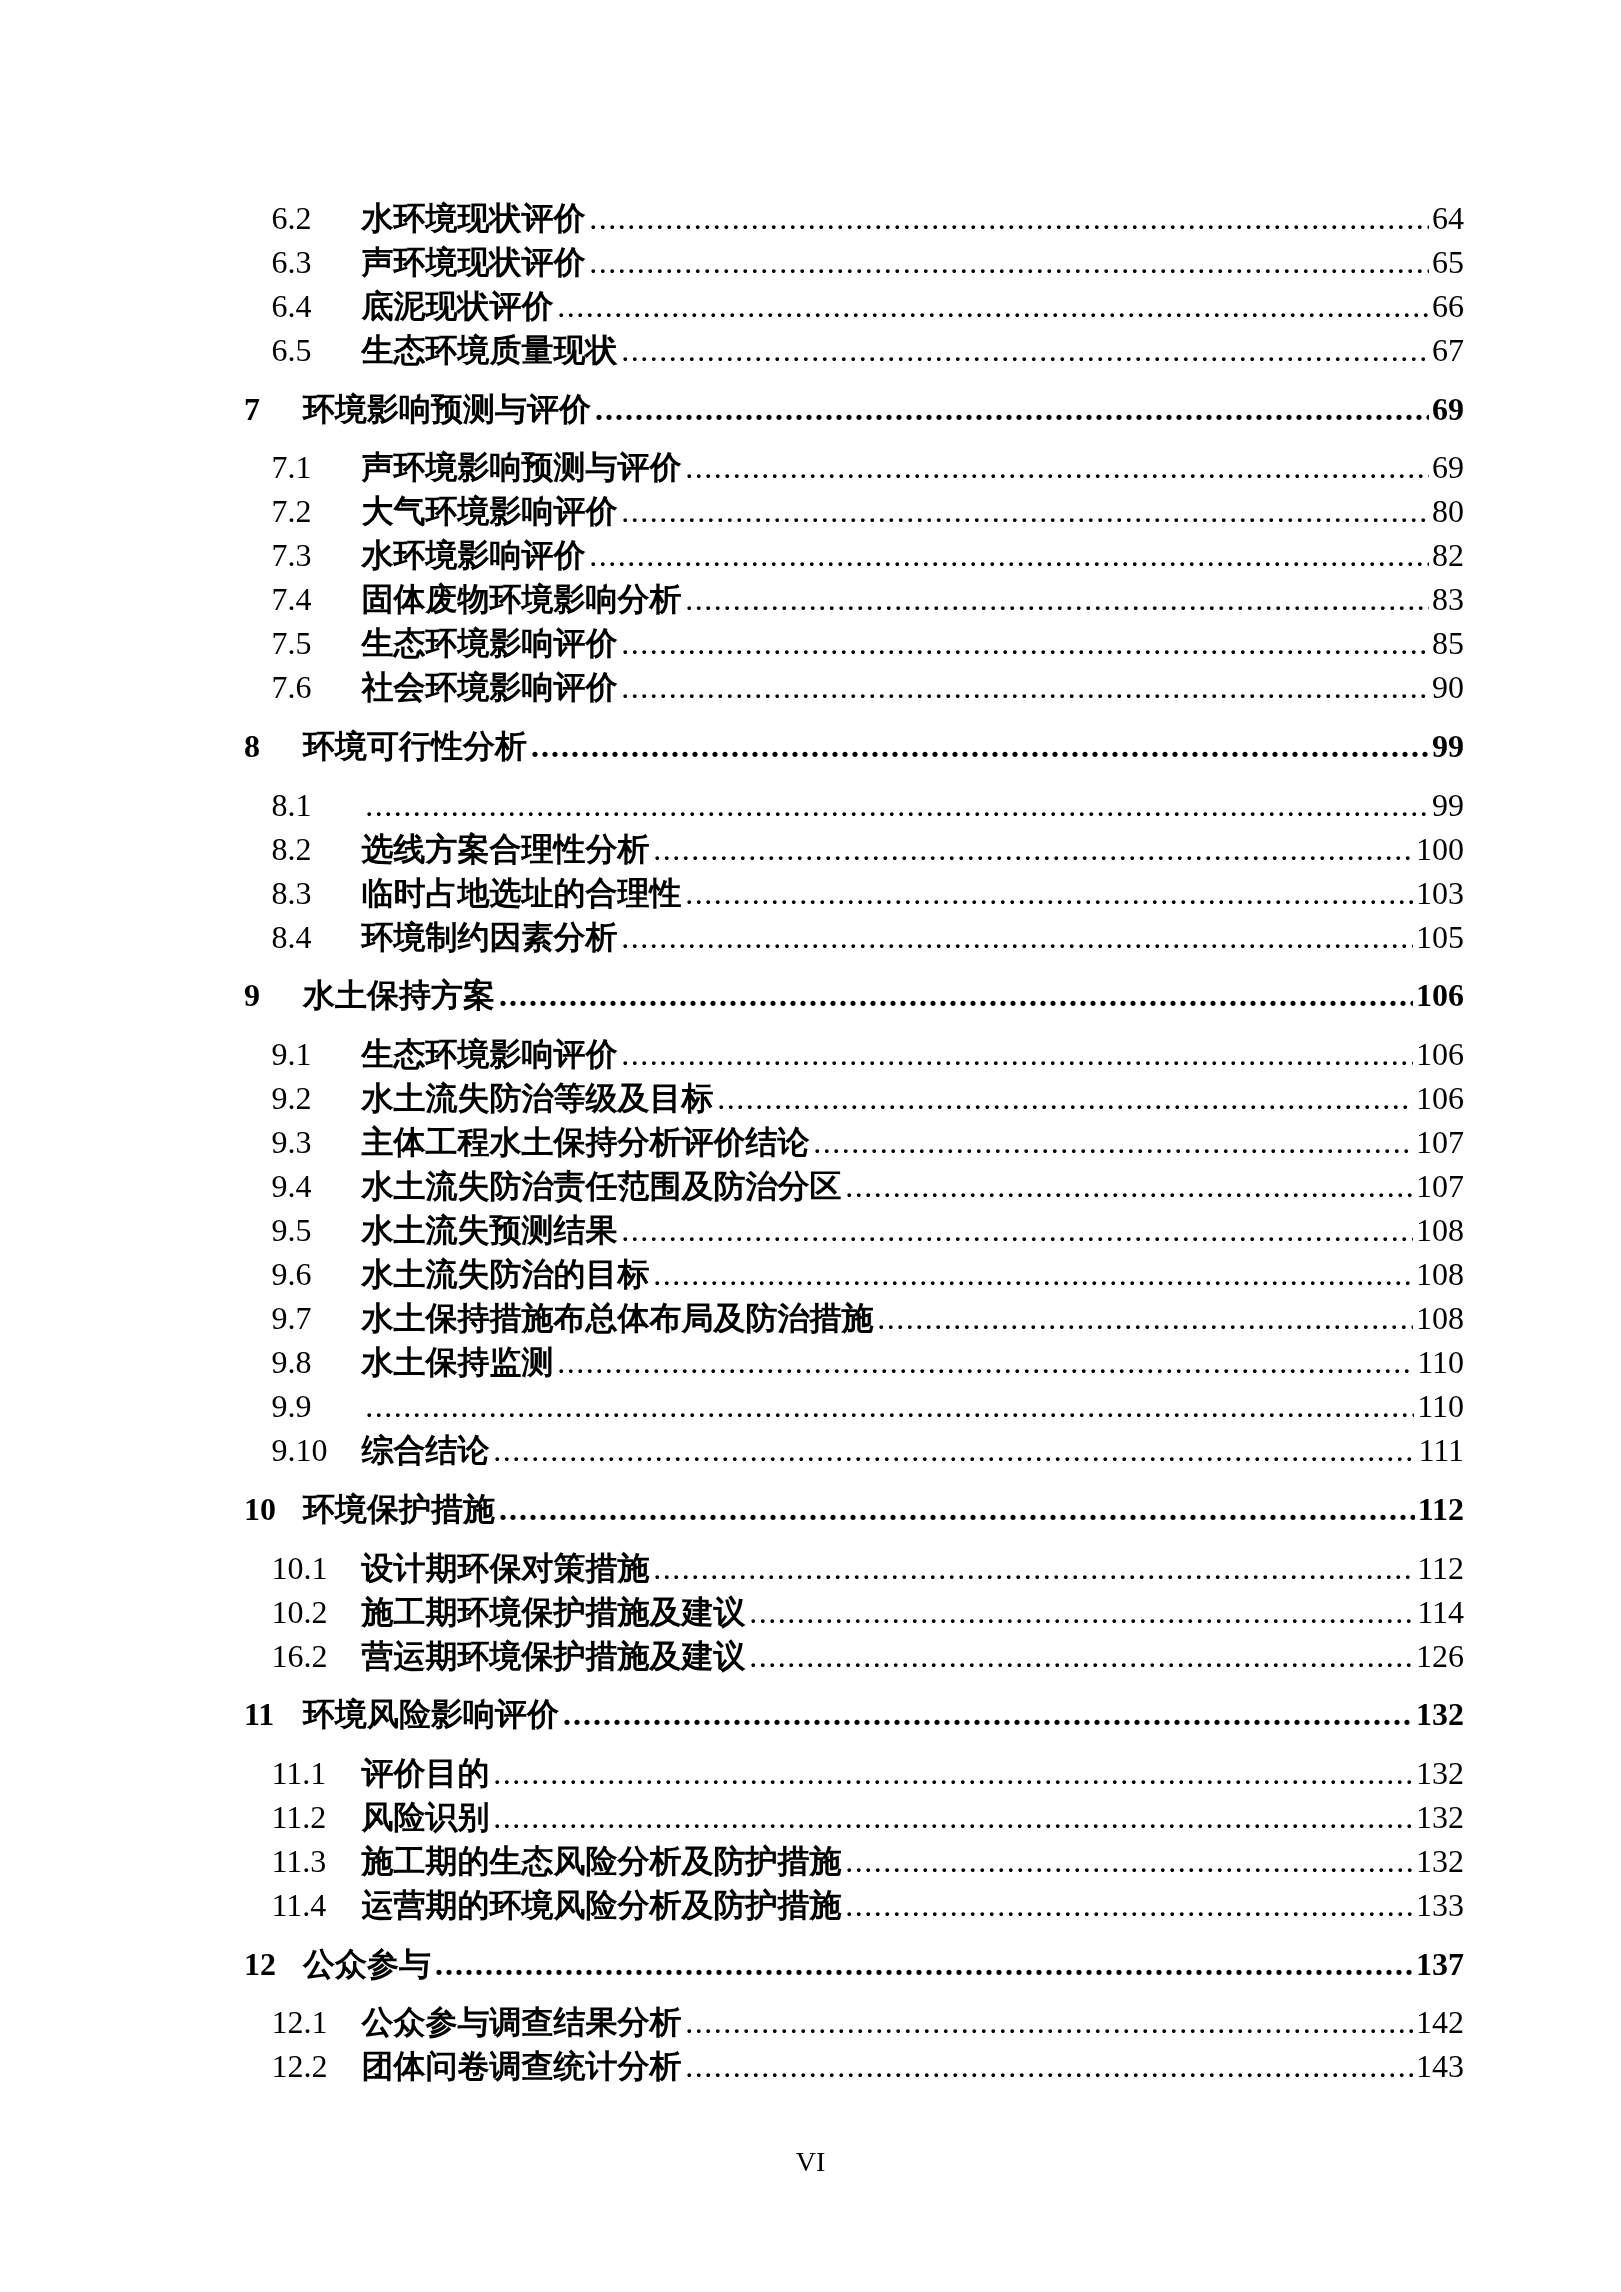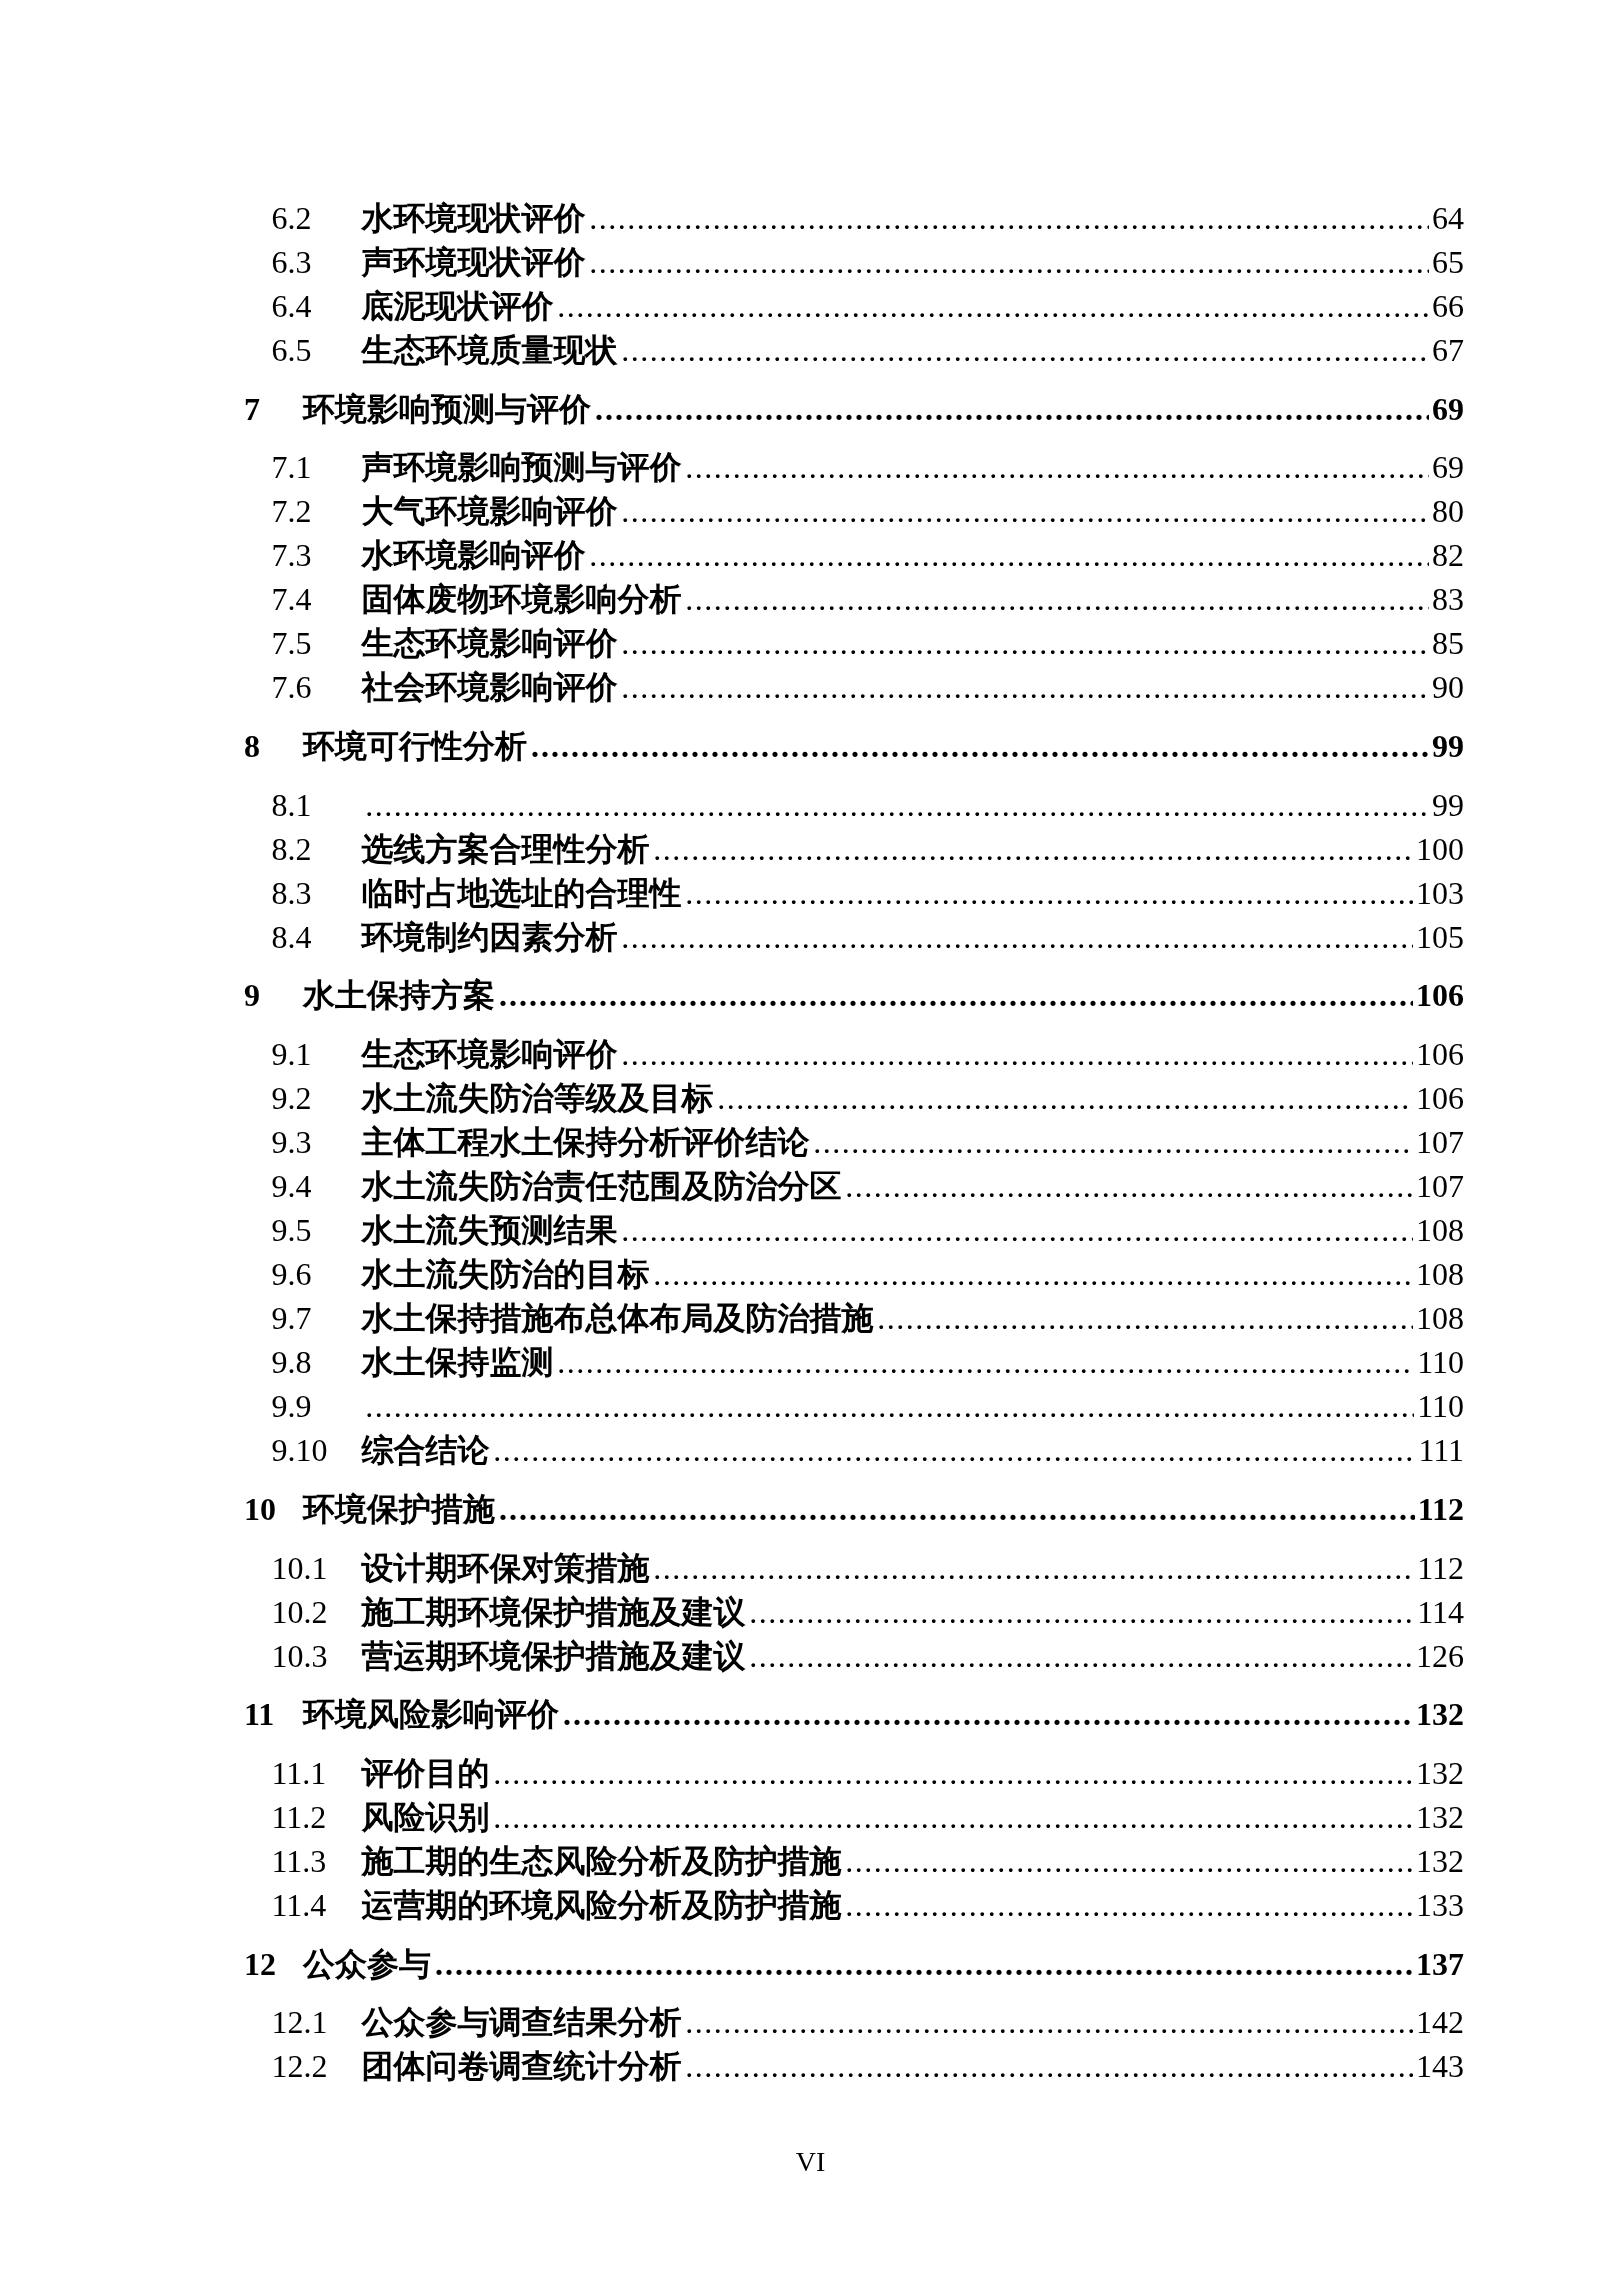--- a/index.html
+++ b/index.html
@@ -254,21 +254,21 @@
         <span class="dots"></span>
         <span class="pageno">112</span>
       </div>
       <div class="toc-row level-2">
         <span class="num">10.2</span>
         <span class="title">施工期环境保护措施及建议</span>
         <span class="dots"></span>
         <span class="pageno">114</span>
       </div>
       <div class="toc-row level-2">
-        <span class="num">10.3</span>
+        <span class="num">16.2</span>
         <span class="title">营运期环境保护措施及建议</span>
         <span class="dots"></span>
         <span class="pageno">126</span>
       </div>
       <div class="toc-row level-1">
         <span class="num">11</span>
         <span class="title">环境风险影响评价</span>
         <span class="dots"></span>
         <span class="pageno">132</span>
       </div>

